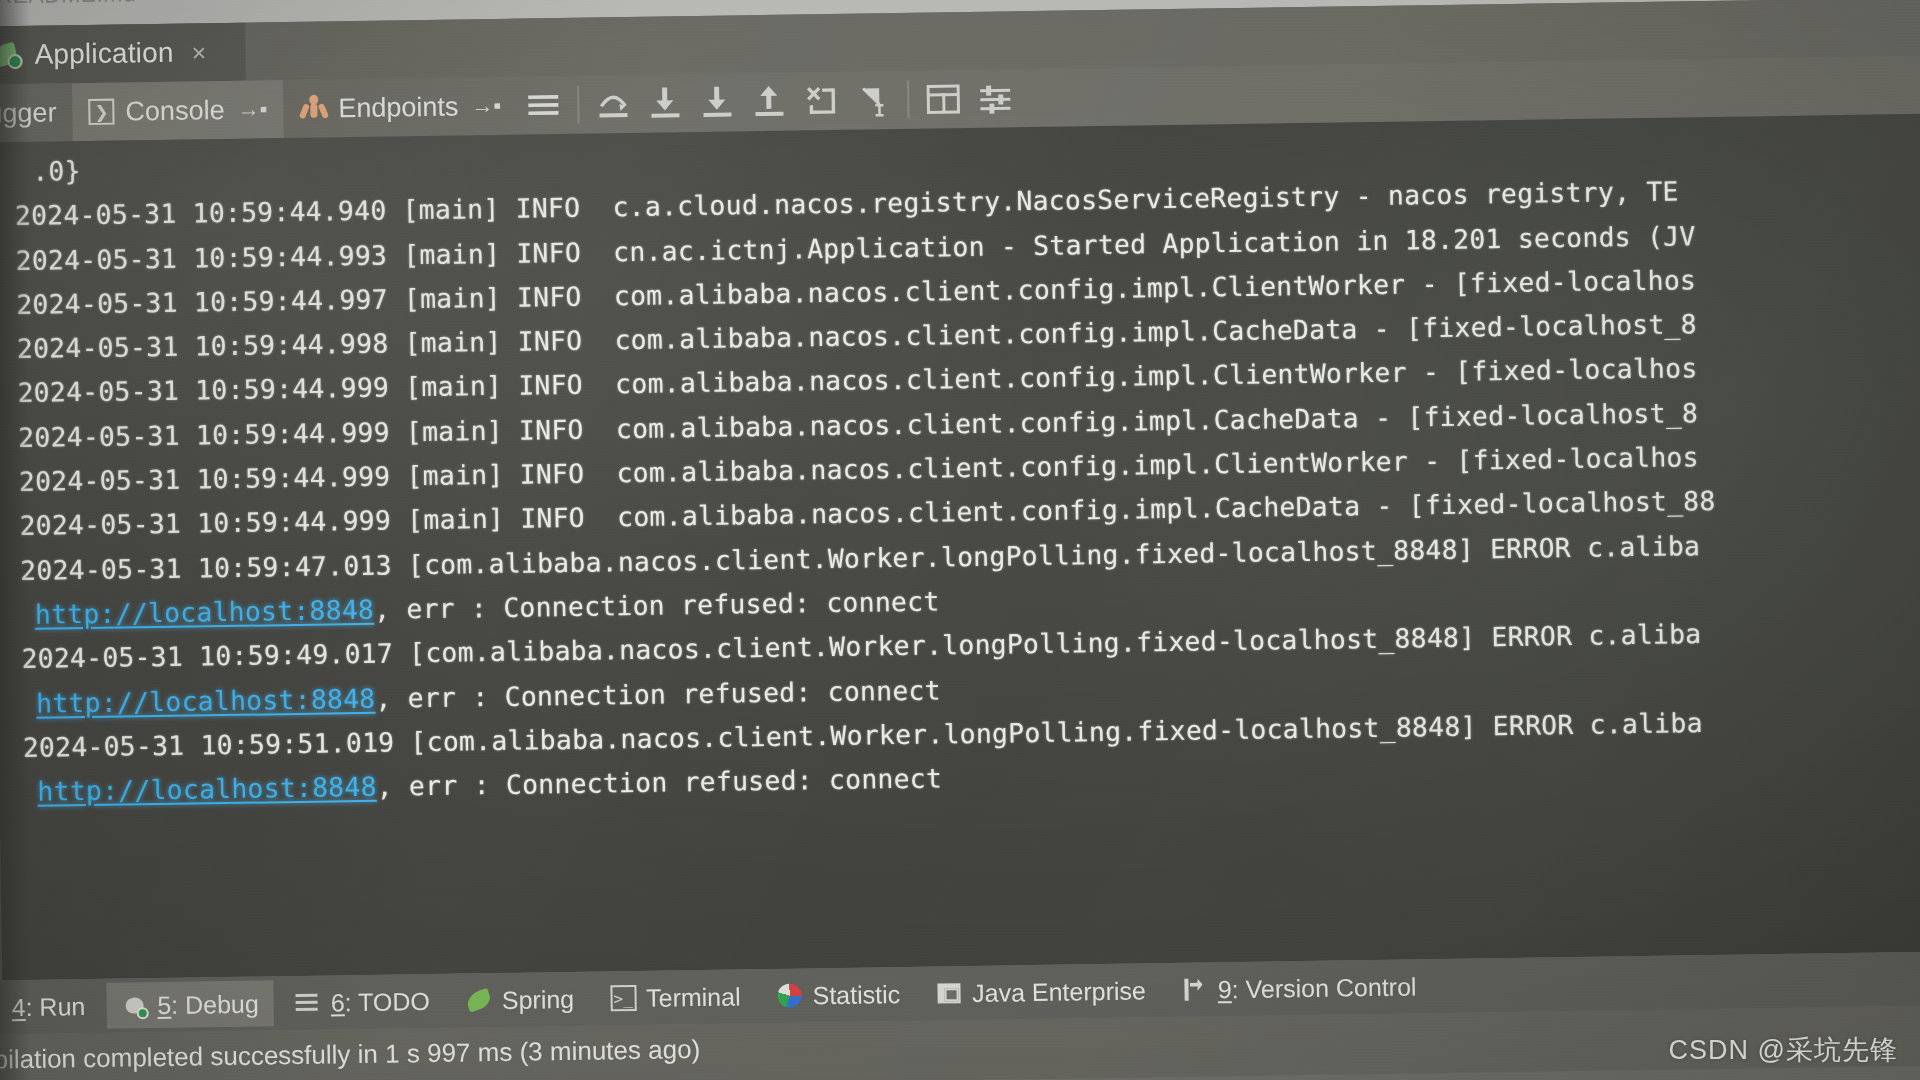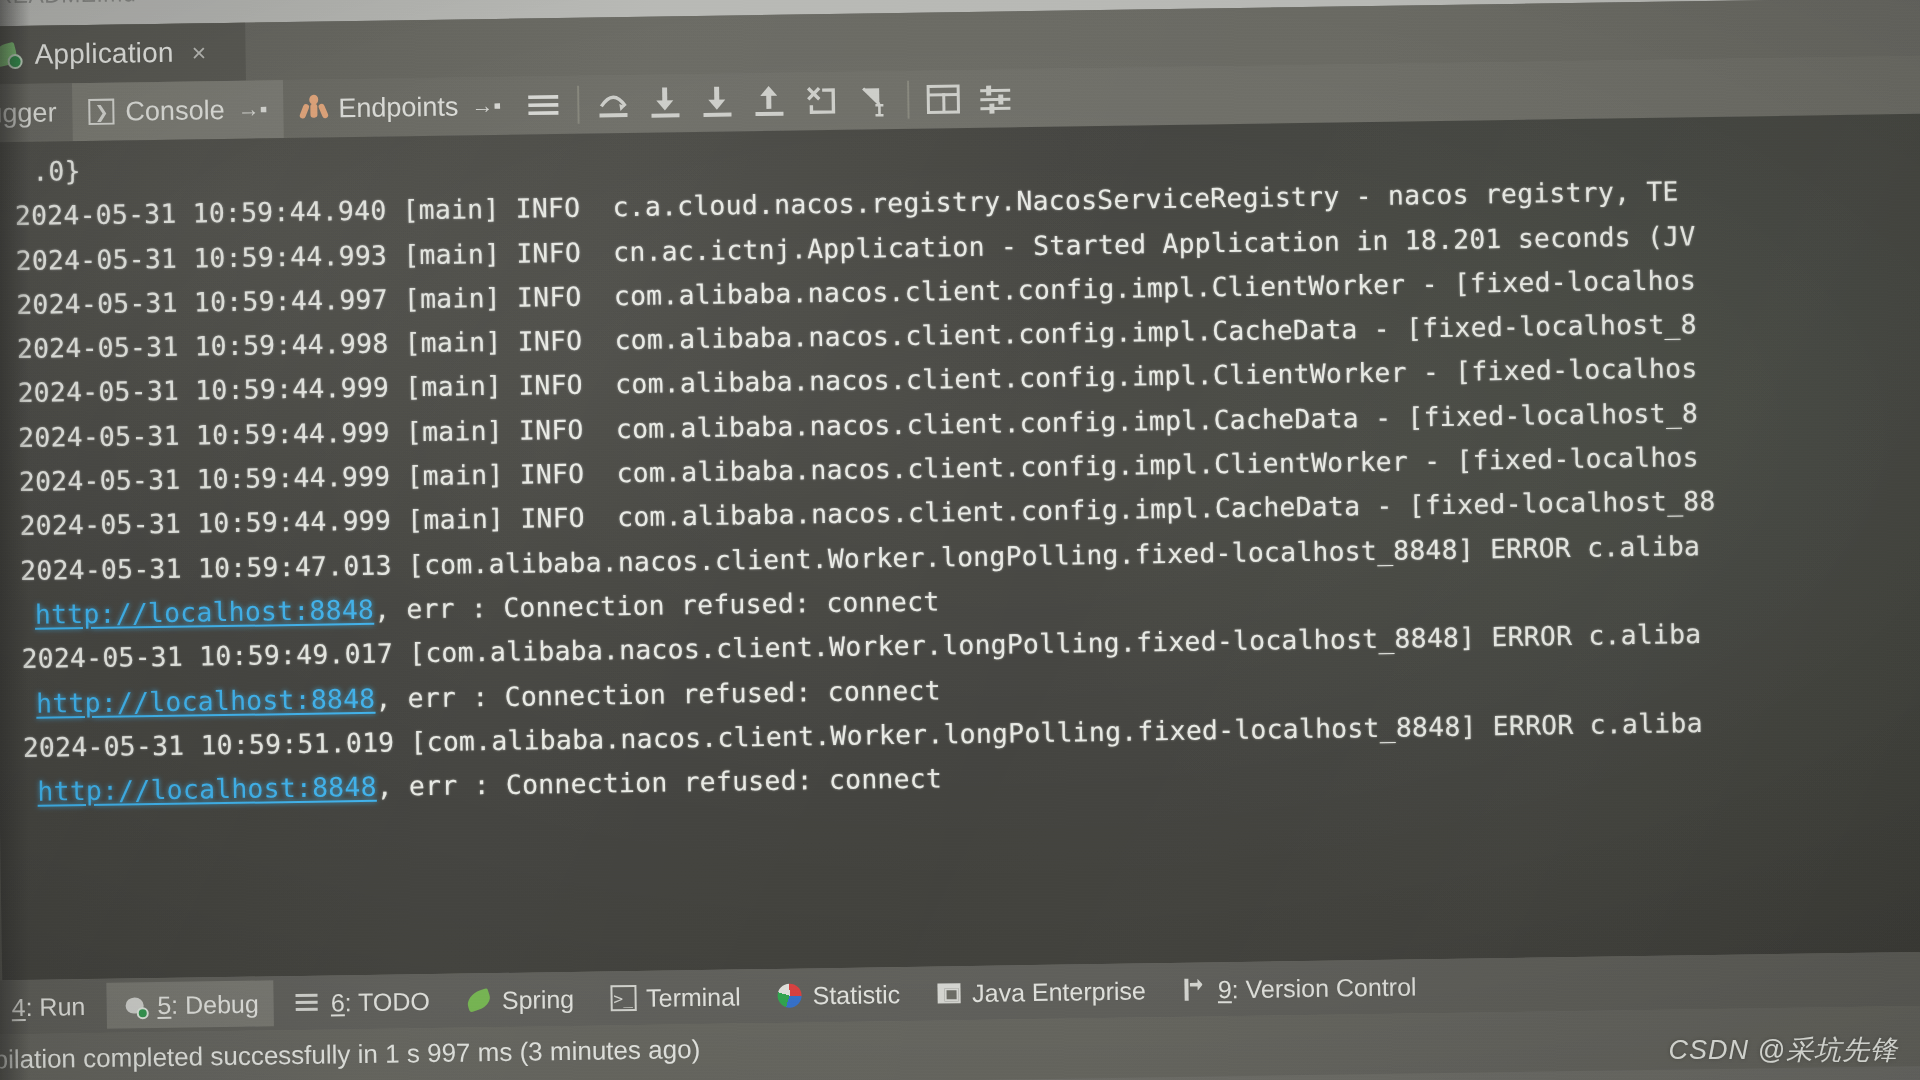--- a/index.html
+++ b/index.html
@@ -239,21 +239,20 @@
     color: #eceee9; font-size: 26px; white-space: nowrap;
   }
 
   
   .watermark {
     position: absolute; right: 22px; bottom: 12px;
     color: rgba(238,240,236,0.82);
     font-size: 27px; letter-spacing: 1px;
     z-index: 70;
     text-shadow: 0 0 4px rgba(0,0,0,0.25);
-    font-style: italic;
   }
 
   
   .left-bezel {
     position: absolute; left: 0; top: 0; width: 30px; height: 1170px;
     background: linear-gradient(90deg, rgba(40,40,38,0.55), rgba(90,90,86,0.0));
     z-index: 40; pointer-events: none;
   }
 </style>
 </head>

